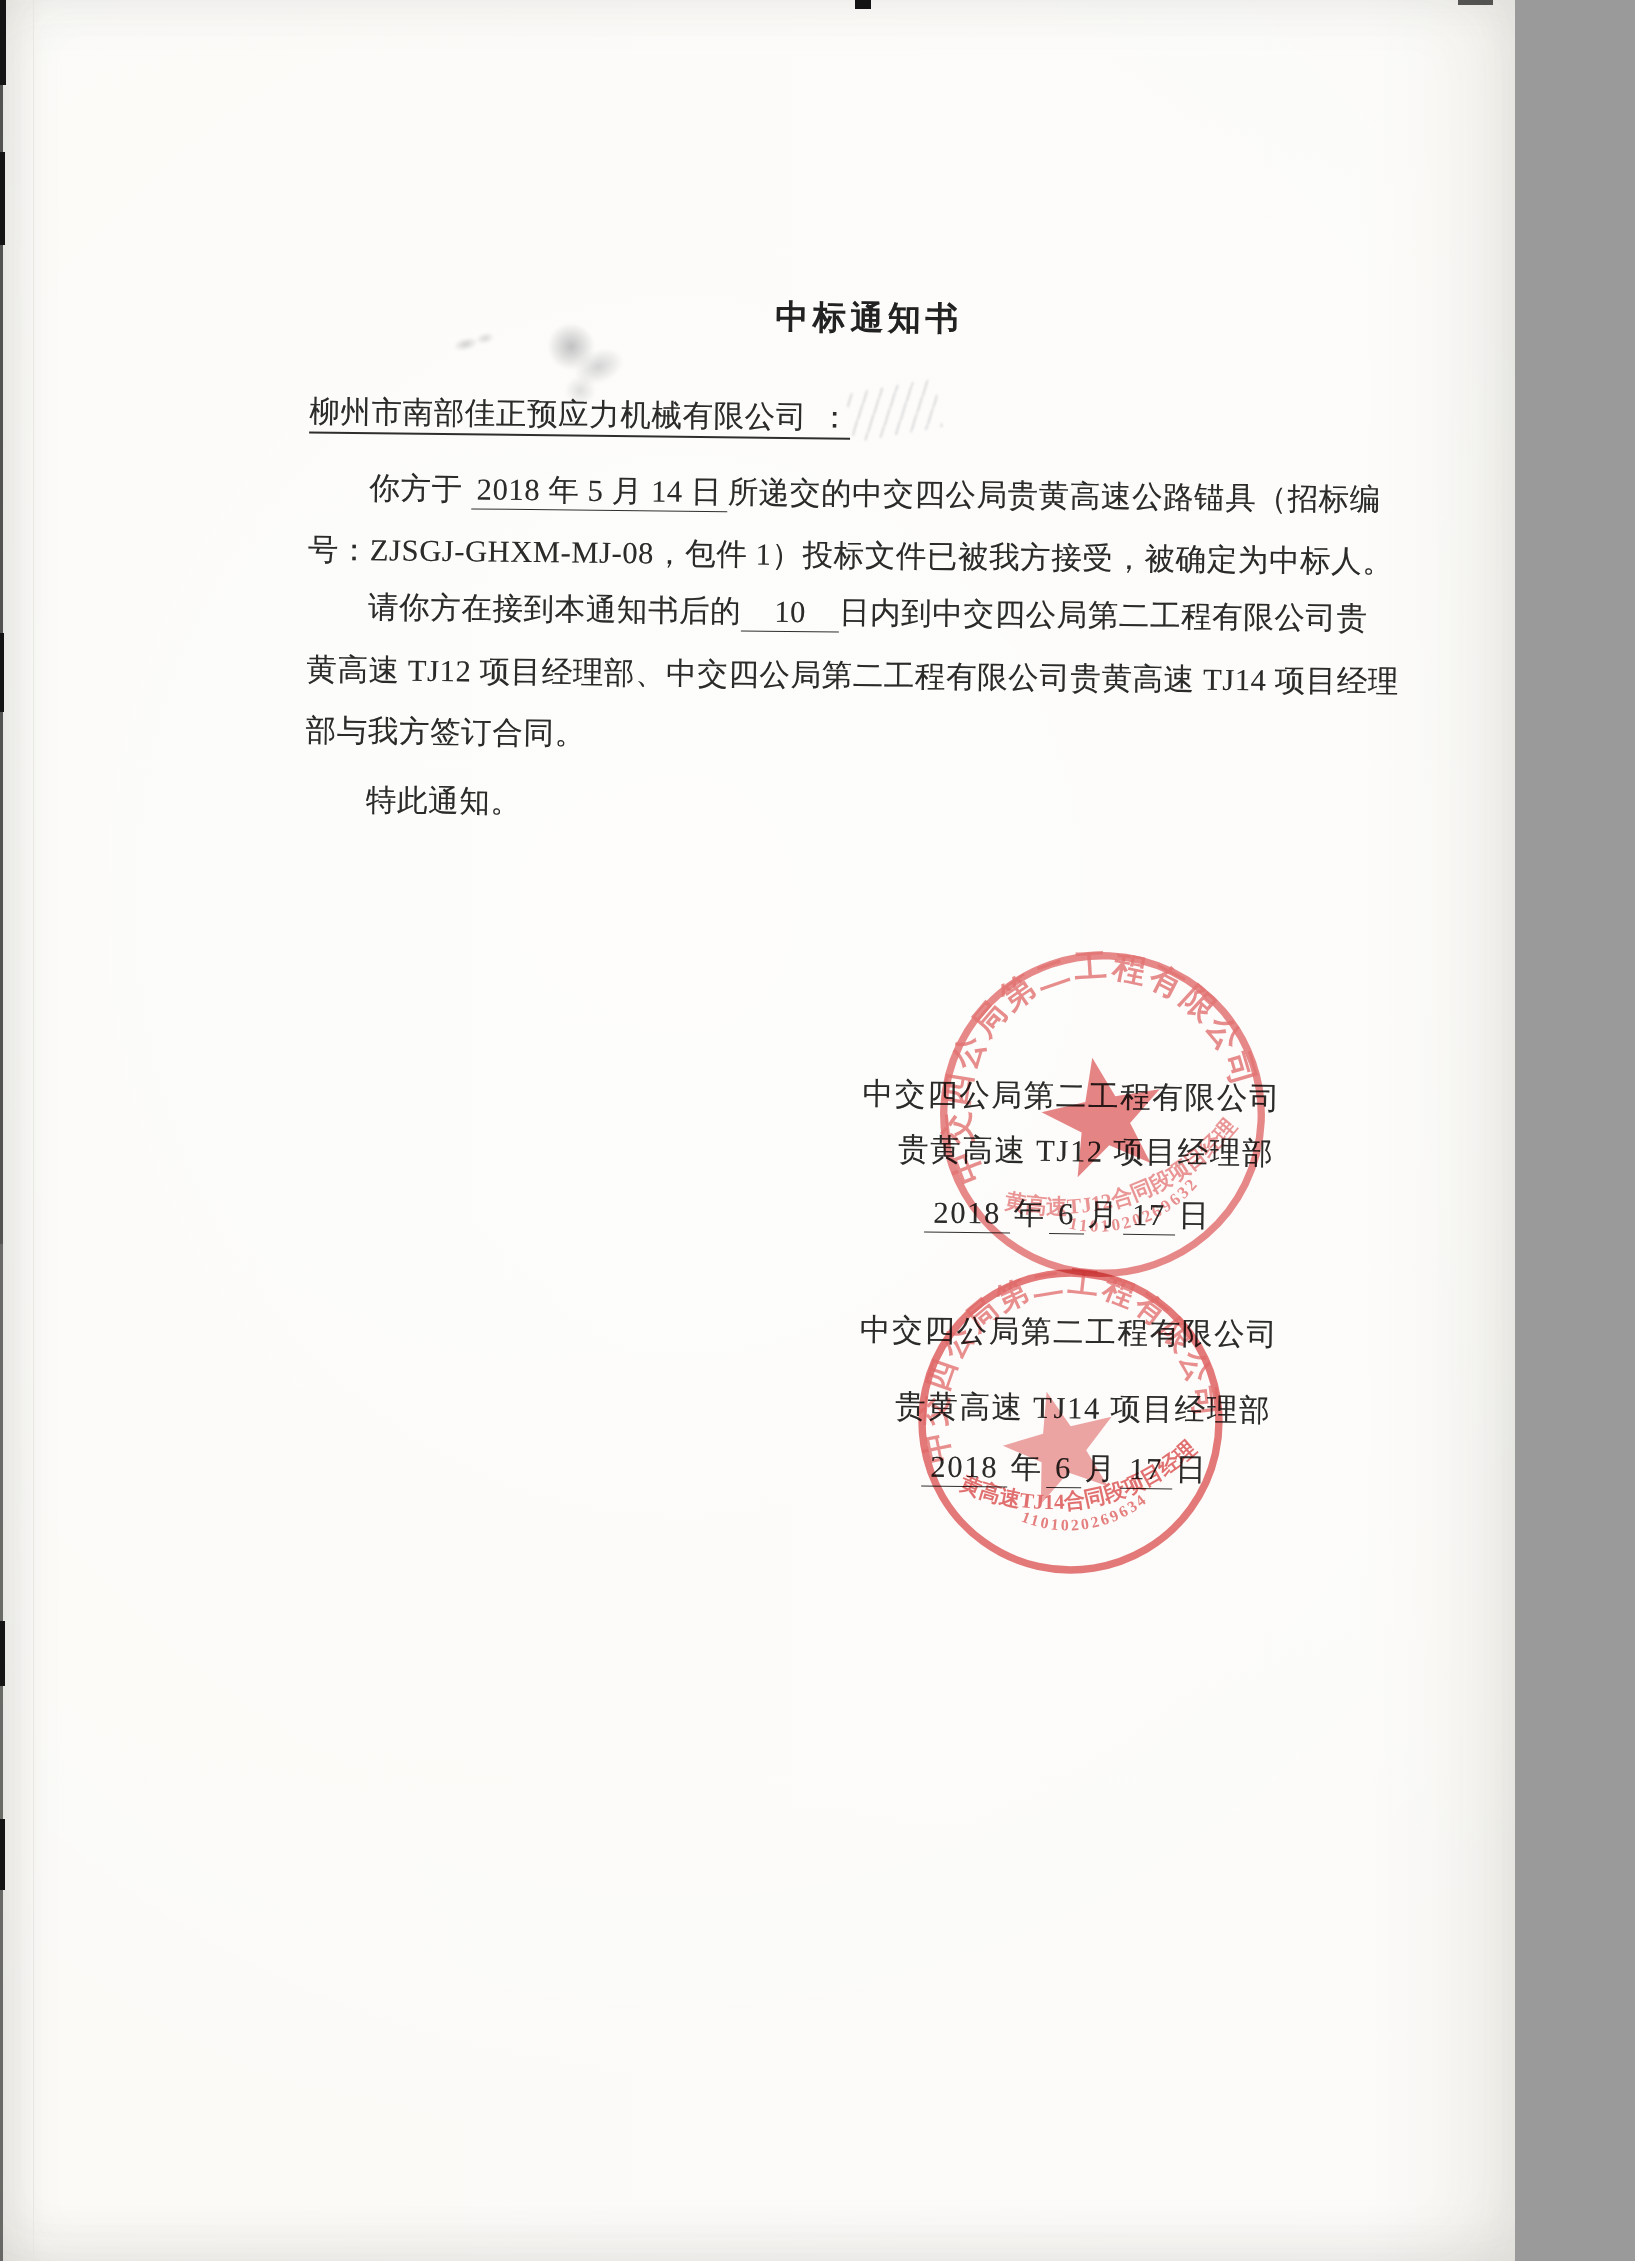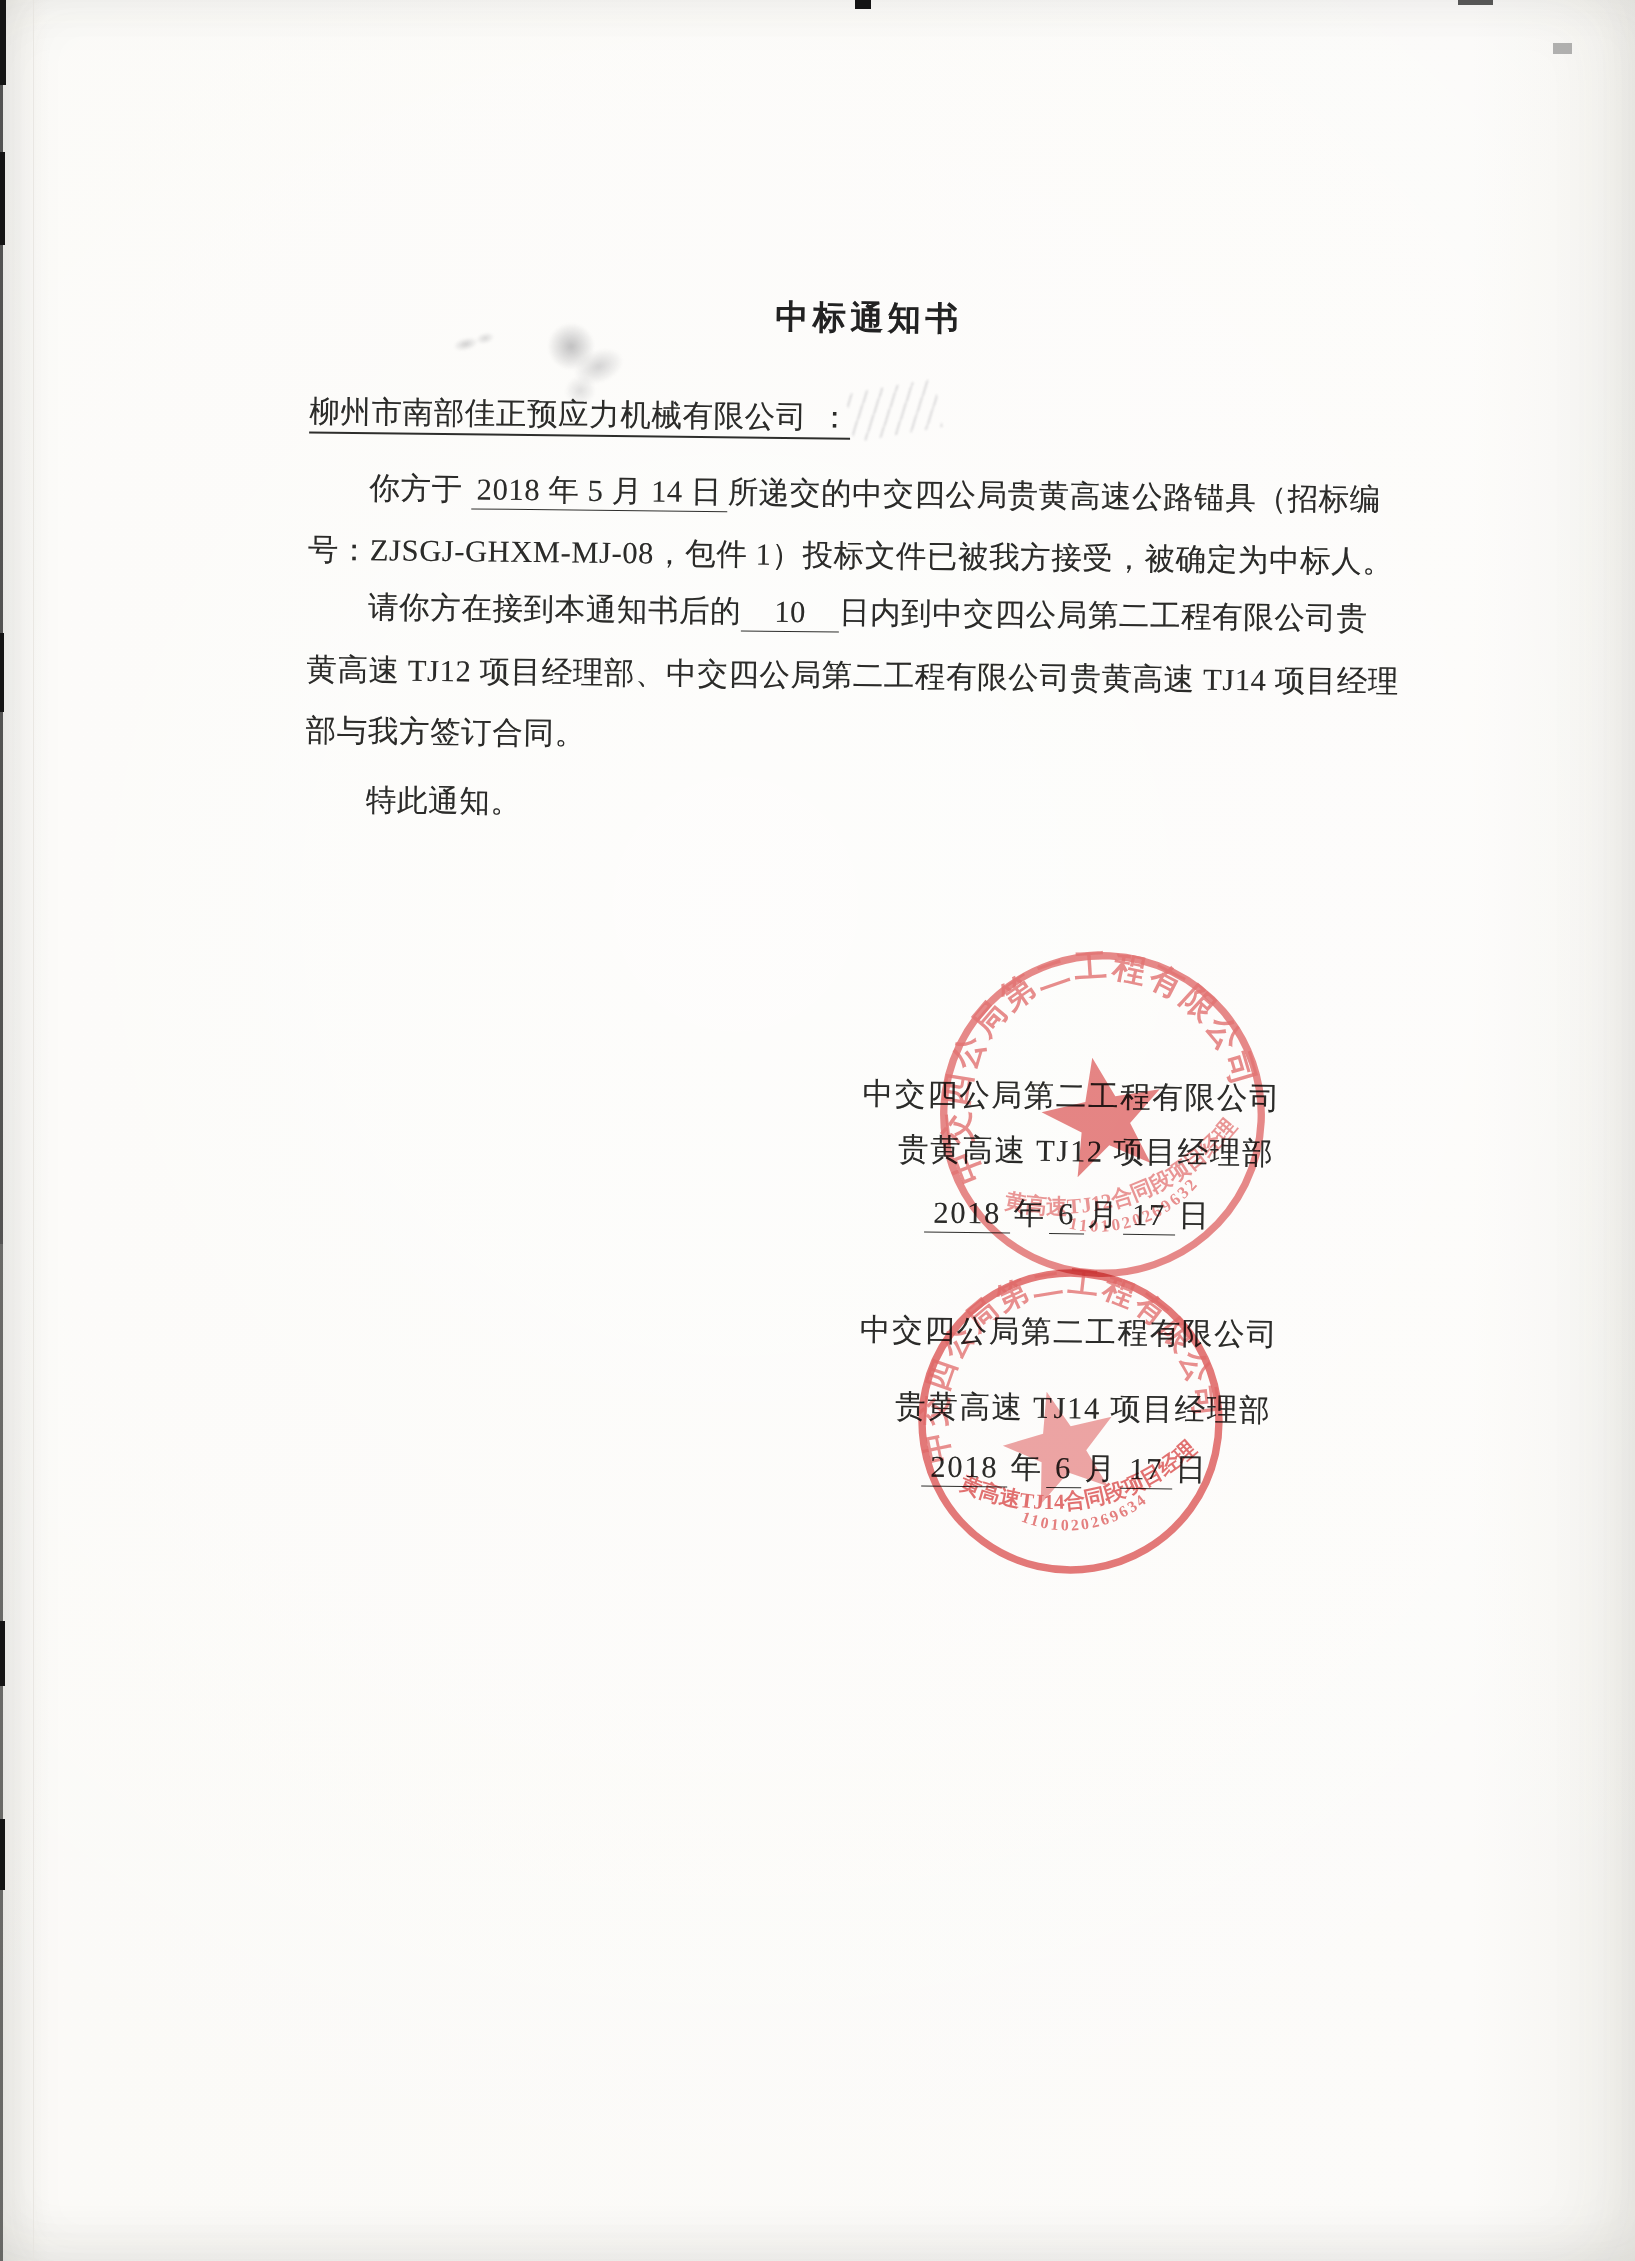--- a/index.html
+++ b/index.html
@@ -1,18 +1,18 @@
 <!DOCTYPE html>
 <html style="font-size:9px"><head>
 <meta charset="utf-8">
 <style>
   html,body{margin:0;padding:0;}
   body{background:#9a9a9a;font-family:"Liberation Serif","DejaVu Serif",serif;}
   #page{
-    position:relative;width:1635px;height:2261px;overflow:hidden;
+    position:relative;width:1515px;height:2261px;overflow:hidden;
     background:
       radial-gradient(ellipse 120% 90% at 45% 40%, rgba(255,255,255,.55), transparent 70%),
       linear-gradient(90deg,#f3f2ee 0,#fbfaf7 3%,#fcfbf9 90%,#f4f3ef 100%),
       #faf9f6;
     box-shadow:inset -28px 0 68px rgba(60,60,55,.06), inset 22.6px 0 51px rgba(60,60,55,.05), inset 0 -22.6px 51px rgba(60,60,55,.04);
   }
   
   .edge-left{position:absolute;left:0;top:0;width:3.4px;height:2261px;background:linear-gradient(#0a0a0a 0 3%,#2e2e2e 3% 55%,#4a4a48 55% 100%);opacity:.8;}
   .fold-line{position:absolute;left:33px;top:0;width:1.1px;height:2261px;background:#e6e4df;opacity:.8;}
   .tick{position:absolute;background:#141414;}

